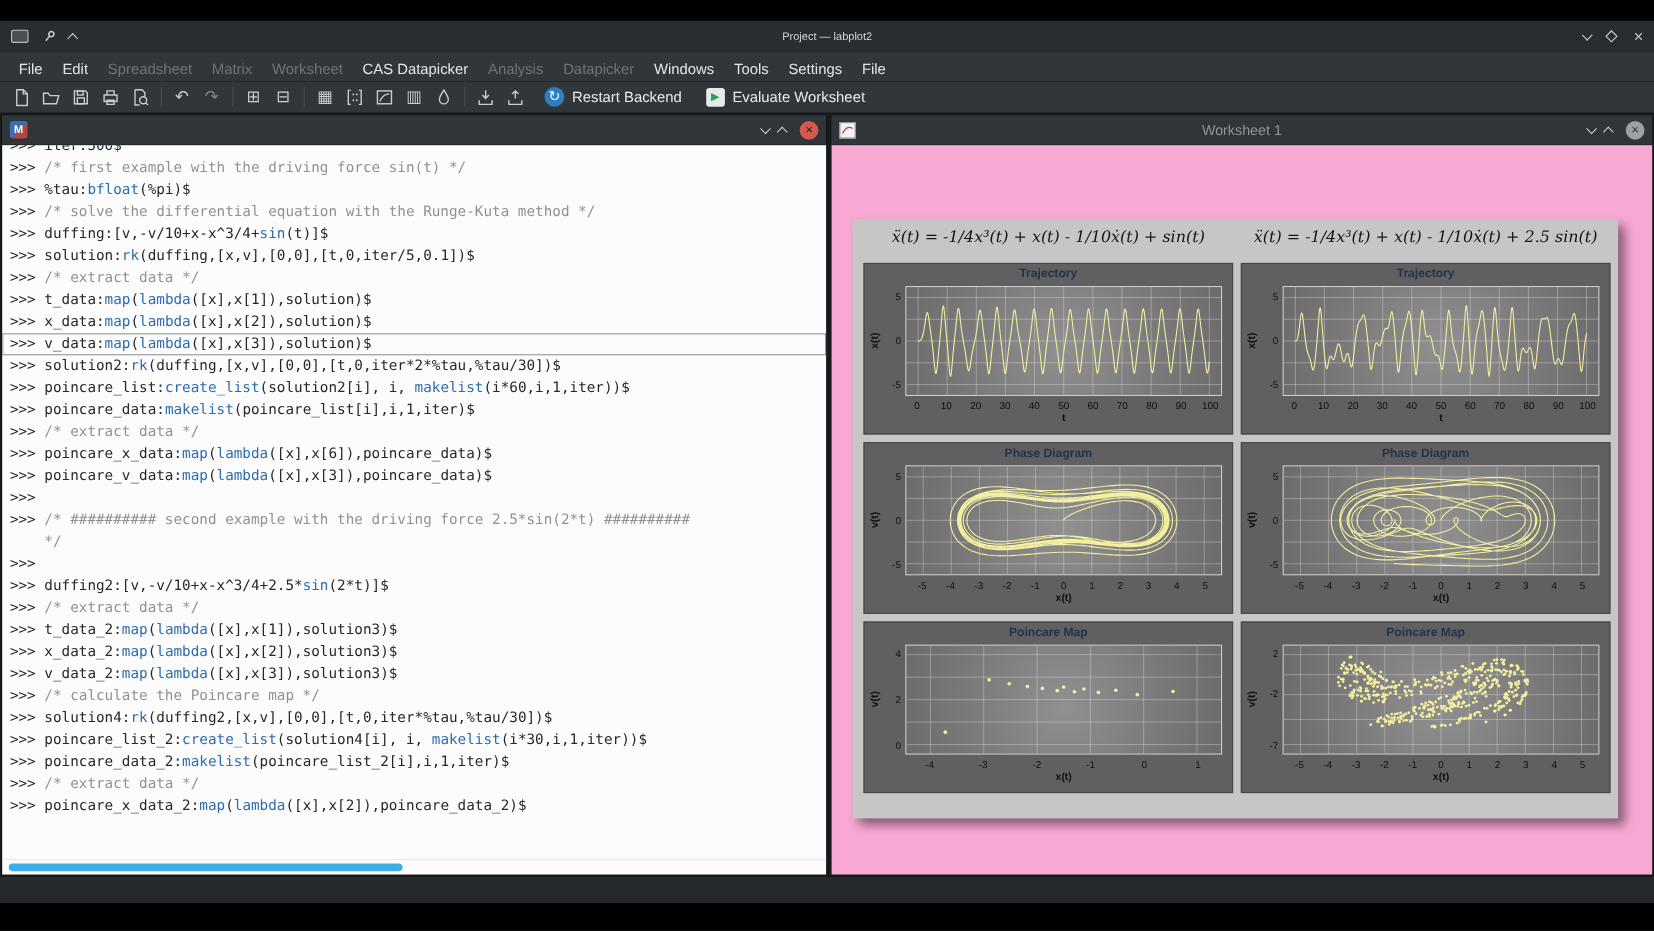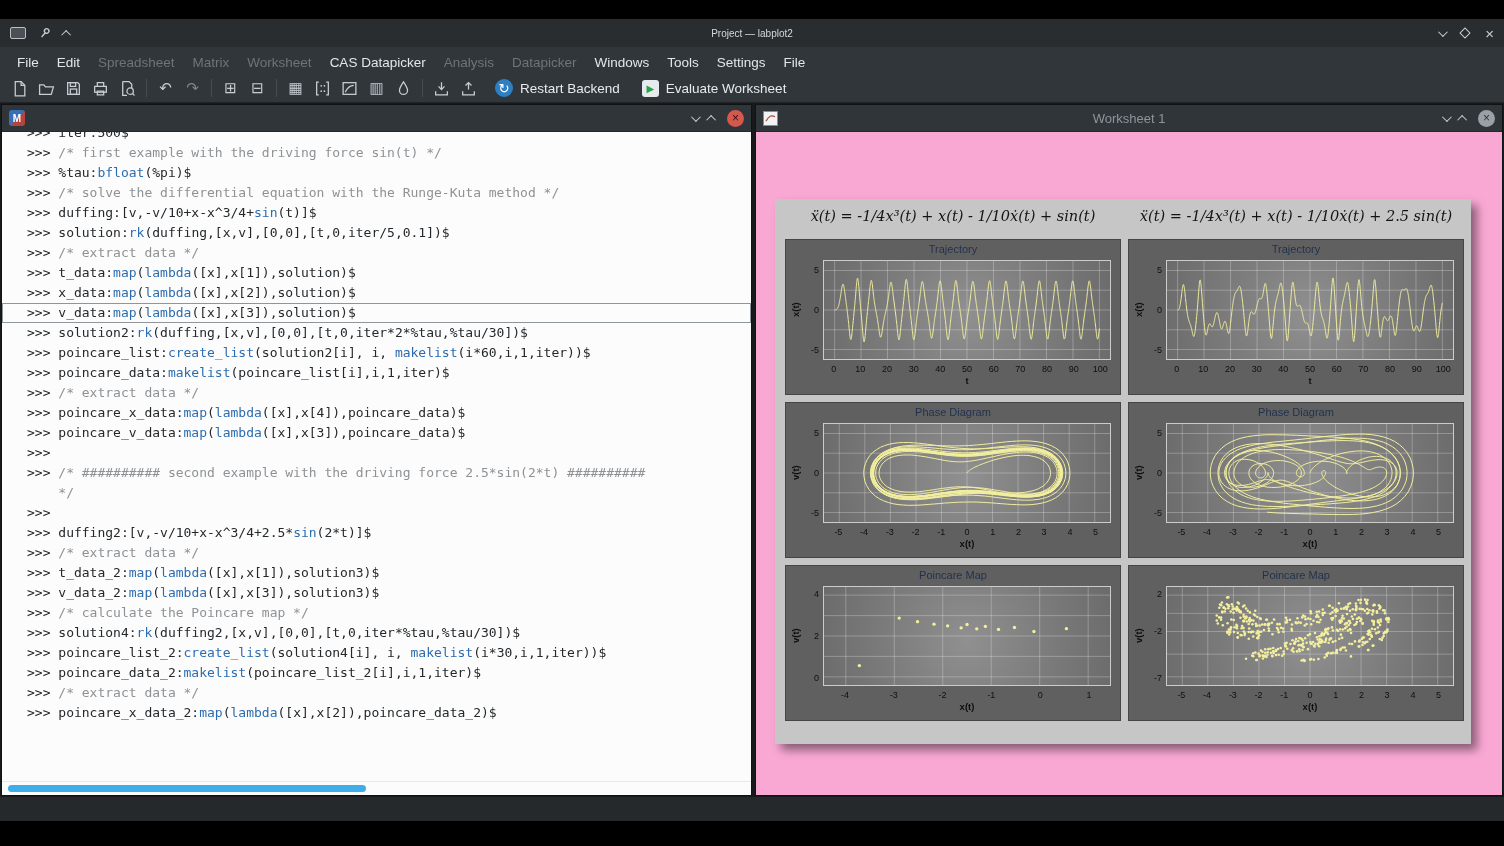--- a/index.html
+++ b/index.html
@@ -52,39 +52,39 @@
   .active .close-btn{background:#d4584e;color:#351311}
   .inactive .close-btn{background:#9aa0a5;color:#2f3439}
   .maxima-ic{width:16px;height:16px;border-radius:3px;background:linear-gradient(135deg,#3b6fb5 55%,#b5453b 55%);
     color:#fff;font-size:10px;font-weight:bold;display:flex;align-items:center;justify-content:center}
   .wsheet-ic{width:15px;height:15px;background:#f2f3f4;border:1px solid #868c90;display:flex;align-items:center;justify-content:center}
 
   
   .cas-content{flex:1 1 auto;background:#fcfcfc;overflow:hidden;position:relative;
     font-family:"DejaVu Sans Mono",monospace;font-size:13px;line-height:20px;color:#24282b}
   .code-wrap{margin-top:-9px}
-  .code-line{white-space:pre;padding-left:25px}
+  .code-line{white-space:pre;padding-left:7px}
   .code-line .prompt{color:#1b1e20}
   .code-line .p{color:#24282b}
   .code-line .k{color:#2c6cb0}
   .code-line .c{color:#8e9295}
   .code-line.current{outline:1px solid #8f959a;outline-offset:-1px}
   .hscroll{height:14px;background:#fcfcfc;border-top:1px solid #e9e9e9;position:relative;flex:0 0 auto}
   .hthumb{position:absolute;left:6px;top:3px;width:358px;height:7px;border-radius:3.5px;background:#3daee9}
 
   
   .ws-content{flex:1 1 auto;background:#f9a8d4;position:relative;overflow:hidden}
   .page{position:absolute;left:19px;top:67px;width:696px;height:545px;background:#c6c6c6;
     box-shadow:6px 6px 9px rgba(0,0,0,.45)}
   .formula-row{position:absolute;left:10px;top:9px;width:679px;display:grid;grid-template-columns:336px 336px;gap:7px}
   .formula{text-align:center;font-family:"DejaVu Serif",serif;font-style:italic;font-size:14.5px;color:#141414}
   .plot-grid{position:absolute;left:10px;top:40px;display:grid;grid-template-columns:336px 336px;
     grid-auto-rows:156px;gap:7px}
   .plot{background:#606060;border:1px solid #454545;position:relative}
-  .plot-title{position:absolute;top:3px;width:100%;text-align:center;font-size:11px;font-weight:normal;color:#22324e}
+  .plot-title{position:absolute;top:3px;width:100%;text-align:center;font-size:11px;font-weight:bold;color:#22324e}
   .plot-area{position:absolute;left:37px;top:20px;width:288px;height:100px;border:1px solid #cccccc;
     background:radial-gradient(circle at 50% 55%, #909090 0%, #7b7b7b 55%, #6b6b6b 100%)}
   .plot-svg{position:absolute;left:0;top:0;width:100%;height:100%;display:block}
   .ytick{position:absolute;left:0;width:33px;text-align:right;font-size:9px;color:#0f0f0f}
   .xtick{position:absolute;top:124px;width:30px;text-align:center;font-size:9px;color:#0f0f0f}
   .ylab{position:absolute;left:3px;top:20px;height:100px;width:13px;display:flex;align-items:center;
     justify-content:center;writing-mode:vertical-rl;transform:rotate(180deg);font-size:9.5px;font-weight:bold;color:#0f0f0f}
   .xlab{position:absolute;left:37px;top:135px;width:288px;text-align:center;font-size:9.5px;font-weight:bold;color:#0f0f0f}
 
   .statusbar{position:absolute;left:0;top:797px;width:1504px;height:24px;background:#26292b}
@@ -246,29 +246,30 @@
           <div class="code-line"><span class="prompt">&gt;&gt;&gt; </span><span class="p">duffing:[v,-v/10+x-x^3/4+</span><span class="k">sin</span><span class="p">(t)]$</span></div>
           <div class="code-line"><span class="prompt">&gt;&gt;&gt; </span><span class="p">solution:</span><span class="k">rk</span><span class="p">(duffing,[x,v],[0,0],[t,0,iter/5,0.1])$</span></div>
           <div class="code-line"><span class="prompt">&gt;&gt;&gt; </span><span class="c">/* extract data */</span></div>
           <div class="code-line"><span class="prompt">&gt;&gt;&gt; </span><span class="p">t_data:</span><span class="k">map</span><span class="p">(</span><span class="k">lambda</span><span class="p">([x],x[1]),solution)$</span></div>
           <div class="code-line"><span class="prompt">&gt;&gt;&gt; </span><span class="p">x_data:</span><span class="k">map</span><span class="p">(</span><span class="k">lambda</span><span class="p">([x],x[2]),solution)$</span></div>
           <div class="code-line current"><span class="prompt">&gt;&gt;&gt; </span><span class="p">v_data:</span><span class="k">map</span><span class="p">(</span><span class="k">lambda</span><span class="p">([x],x[3]),solution)$</span></div>
           <div class="code-line"><span class="prompt">&gt;&gt;&gt; </span><span class="p">solution2:</span><span class="k">rk</span><span class="p">(duffing,[x,v],[0,0],[t,0,iter*2*%tau,%tau/30])$</span></div>
           <div class="code-line"><span class="prompt">&gt;&gt;&gt; </span><span class="p">poincare_list:</span><span class="k">create_list</span><span class="p">(solution2[i], i, </span><span class="k">makelist</span><span class="p">(i*60,i,1,iter))$</span></div>
           <div class="code-line"><span class="prompt">&gt;&gt;&gt; </span><span class="p">poincare_data:</span><span class="k">makelist</span><span class="p">(poincare_list[i],i,1,iter)$</span></div>
           <div class="code-line"><span class="prompt">&gt;&gt;&gt; </span><span class="c">/* extract data */</span></div>
-          <div class="code-line"><span class="prompt">&gt;&gt;&gt; </span><span class="p">poincare_x_data:</span><span class="k">map</span><span class="p">(</span><span class="k">lambda</span><span class="p">([x],x[4]),poincare_data)$</span></div>
+          <div class="code-line"><span class="prompt">&gt;&gt;&gt; </span><span class="p">poincare_x_data:</span><span class="k">map</span><span class="p">(</span><span class="k">lambda</span><span class="p">([x],x[6]),poincare_data)$</span></div>
           <div class="code-line"><span class="prompt">&gt;&gt;&gt; </span><span class="p">poincare_v_data:</span><span class="k">map</span><span class="p">(</span><span class="k">lambda</span><span class="p">([x],x[3]),poincare_data)$</span></div>
           <div class="code-line"><span class="prompt">&gt;&gt;&gt; </span></div>
           <div class="code-line"><span class="prompt">&gt;&gt;&gt; </span><span class="c">/* ########## second example with the driving force 2.5*sin(2*t) ##########</span></div>
           <div class="code-line"><span class="prompt">    </span><span class="c">*/</span></div>
           <div class="code-line"><span class="prompt">&gt;&gt;&gt; </span></div>
           <div class="code-line"><span class="prompt">&gt;&gt;&gt; </span><span class="p">duffing2:[v,-v/10+x-x^3/4+2.5*</span><span class="k">sin</span><span class="p">(2*t)]$</span></div>
           <div class="code-line"><span class="prompt">&gt;&gt;&gt; </span><span class="c">/* extract data */</span></div>
           <div class="code-line"><span class="prompt">&gt;&gt;&gt; </span><span class="p">t_data_2:</span><span class="k">map</span><span class="p">(</span><span class="k">lambda</span><span class="p">([x],x[1]),solution3)$</span></div>
+          <div class="code-line"><span class="prompt">&gt;&gt;&gt; </span><span class="p">x_data_2:</span><span class="k">map</span><span class="p">(</span><span class="k">lambda</span><span class="p">([x],x[2]),solution3)$</span></div>
           <div class="code-line"><span class="prompt">&gt;&gt;&gt; </span><span class="p">v_data_2:</span><span class="k">map</span><span class="p">(</span><span class="k">lambda</span><span class="p">([x],x[3]),solution3)$</span></div>
           <div class="code-line"><span class="prompt">&gt;&gt;&gt; </span><span class="c">/* calculate the Poincare map */</span></div>
           <div class="code-line"><span class="prompt">&gt;&gt;&gt; </span><span class="p">solution4:</span><span class="k">rk</span><span class="p">(duffing2,[x,v],[0,0],[t,0,iter*%tau,%tau/30])$</span></div>
           <div class="code-line"><span class="prompt">&gt;&gt;&gt; </span><span class="p">poincare_list_2:</span><span class="k">create_list</span><span class="p">(solution4[i], i, </span><span class="k">makelist</span><span class="p">(i*30,i,1,iter))$</span></div>
           <div class="code-line"><span class="prompt">&gt;&gt;&gt; </span><span class="p">poincare_data_2:</span><span class="k">makelist</span><span class="p">(poincare_list_2[i],i,1,iter)$</span></div>
           <div class="code-line"><span class="prompt">&gt;&gt;&gt; </span><span class="c">/* extract data */</span></div>
           <div class="code-line"><span class="prompt">&gt;&gt;&gt; </span><span class="p">poincare_x_data_2:</span><span class="k">map</span><span class="p">(</span><span class="k">lambda</span><span class="p">([x],x[2]),poincare_data_2)$</span></div>
         </div>
     </div>
     <div class="hscroll">

